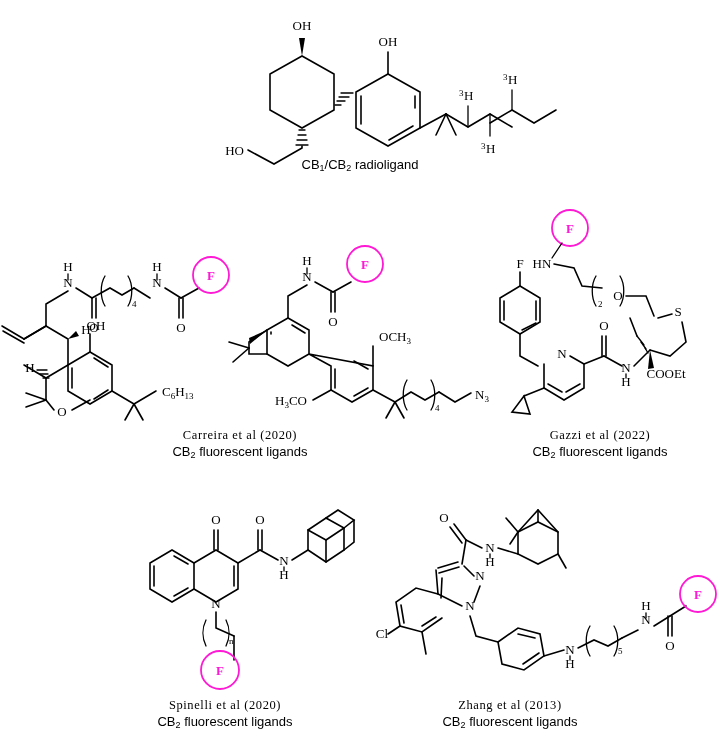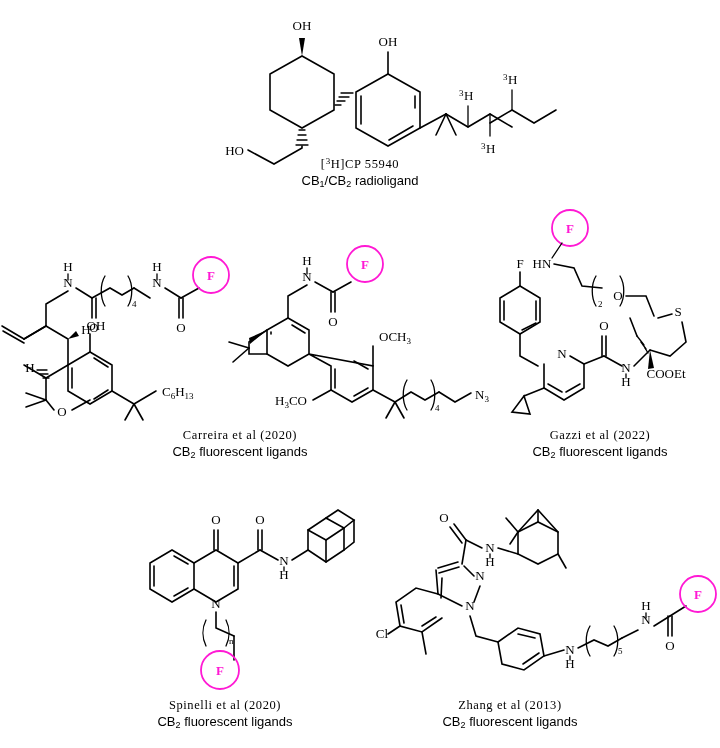--- a/index.html
+++ b/index.html
@@ -71,21 +71,20 @@
 
 <div class="panel" style="left:480px;top:60px;width:120px;height:100px;">
   <svg width="120" height="100" viewBox="0 0 120 100">
     <line class="bthin" x1="32" y1="50" x2="32" y2="30"></line>
     <text class="sm" x="23" y="20">3</text>
     <text class="at" x="28" y="24">H</text>
     <path class="bond" d="M10,63 L32,50 L54,63 L76,50"></path>
   </svg>
 </div>
 <div class="cap" style="top:156px;">
-  <div class="l1">[<sup>3</sup>H]CP 55940</div>
   <div class="l2">CB<sub>1</sub>/CB<sub>2</sub> radioligand</div>
 </div>
 
 <div class="panel" style="left:10px;top:238px;width:230px;height:180px;">
   <svg width="230" height="180" viewBox="0 0 230 180">
 
     <path class="bond" d="M36,88 L36,66 L58,53"></path>
     <text class="at" x="58" y="49" text-anchor="middle">N</text>
     <text class="at" x="58" y="33" text-anchor="middle">H</text>
     <line class="bthin" x1="58" y1="36" x2="58" y2="42"></line>

